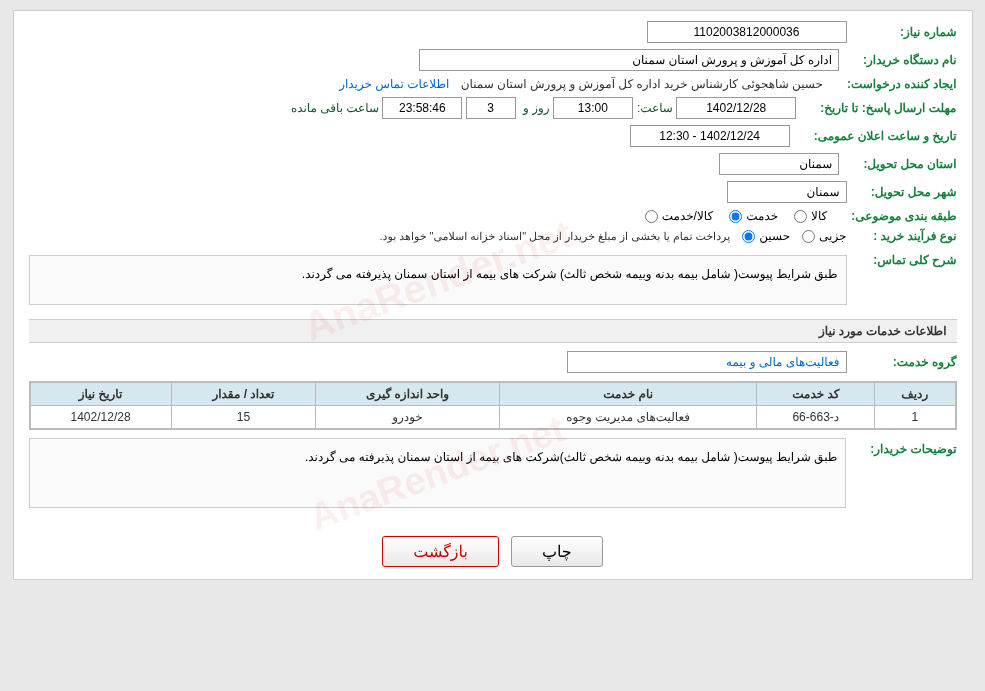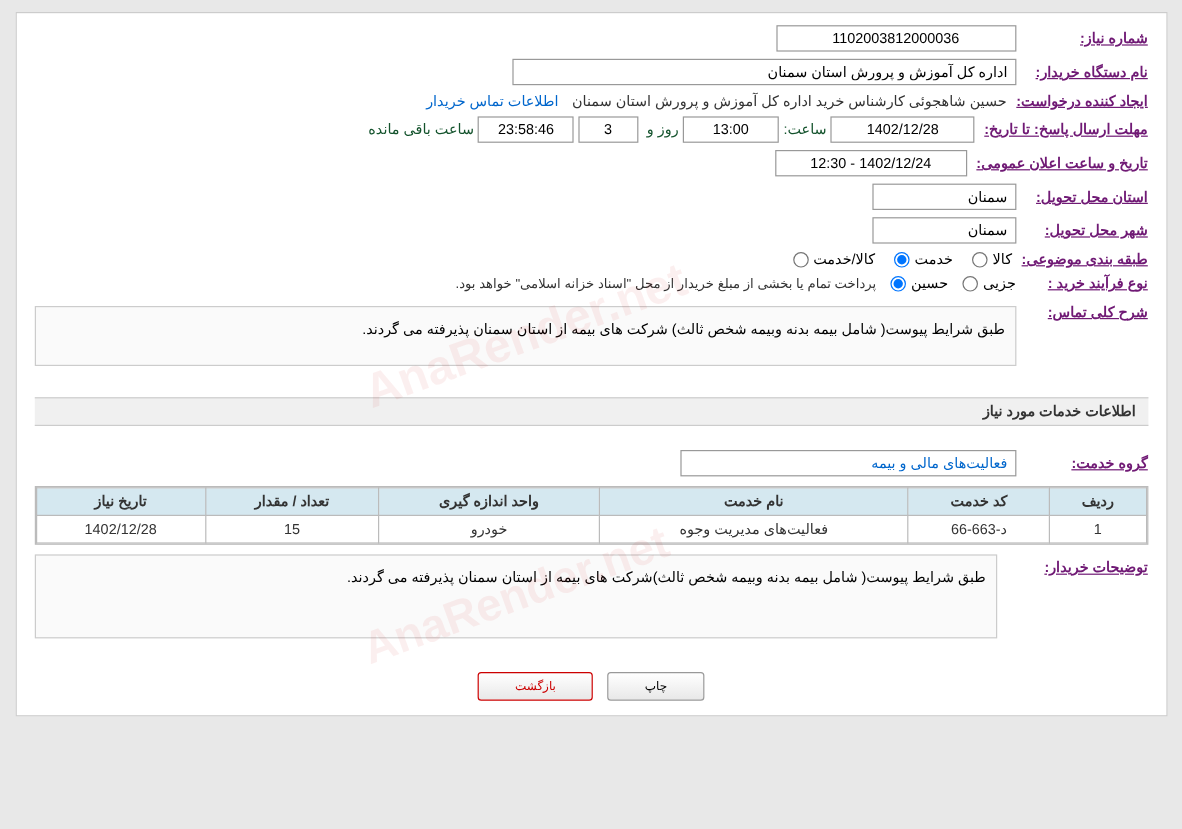--- a/index.html
+++ b/index.html
@@ -27,27 +27,26 @@
     .content {
       padding: 10px 15px;
     }
     .form-row {
       display: flex;
       align-items: center;
       margin-bottom: 6px;
       direction: rtl;
     }
     .label {
-      color: #701a75;
+      color: #15803d;
       font-weight: bold;
       white-space: nowrap;
       min-width: 110px;
       text-align: right;
-      padding-left: 8px;
-      text-decoration: underline;
+      padding-left: 24px;
     }
     .label-sm {
       color: #14532d;
       white-space: nowrap;
       padding-left: 4px;
     }
     .input-box {
       border: 1px solid #999;
       background: #fff;
       padding: 2px 6px;
@@ -60,21 +59,21 @@
     .input-narrow { width: 120px; }
     .input-sm { width: 80px; }
     .input-xs { width: 50px; }
     .link-blue { color: #0066cc; text-decoration: none; cursor: pointer; }
     .section-title {
       background: #f0f0f0;
       border-top: 1px solid #ccc;
       border-bottom: 1px solid #ccc;
       padding: 4px 10px;
       font-weight: bold;
-      margin: 20px 0;
+      margin: 8px 0;
       color: #333;
     }
     .radio-group {
       display: flex;
       gap: 16px;
       align-items: center;
       direction: rtl;
     }
     .radio-item {
       display: flex;
@@ -139,21 +138,21 @@
       justify-content: center;
       gap: 12px;
       padding: 12px;
       direction: rtl;
     }
     .btn {
       padding: 5px 30px;
       border: 1px solid #999;
       cursor: pointer;
       font-family: Tahoma, Arial, sans-serif;
-      font-size: 10px;
+      font-size: 16px;
       border-radius: 3px;
     }
     .btn-print {
       background: linear-gradient(to bottom, #fff, #e8e8e8);
     }
     .btn-back {
       background: linear-gradient(to bottom, #fff, #e8e8e8);
       border-color: #cc0000;
       color: #cc0000;
     }
@@ -298,21 +297,21 @@
               <td>فعالیت‌های مدیریت وجوه</td>
               <td>خودرو</td>
               <td>15</td>
               <td>1402/12/28</td>
             </tr>
           </tbody>
       </table>
     </div>
 
     <div class="form-row" style="align-items:flex-start; margin-top:6px;">
-      <span class="label" style="padding-top:4px;margin-left:16px;">توضیحات خریدار:</span>
+      <span class="label" style="padding-top:4px;">توضیحات خریدار:</span>
       <div class="customer-notes" style="flex:1; position:relative;">
         <div class="watermark" style="font-size:38px; opacity:0.06; position:absolute; top:50%; left:50%; transform:translate(-50%,-50%) rotate(-20deg); color:#cc0000; pointer-events:none;">AnaRender.net</div>
         <span>طبق شرایط پیوست( شامل بیمه بدنه وبیمه شخص ثالث)شرکت های بیمه از استان سمنان پذیرفته می گردند.</span>
       </div>
     </div>
 
   </div>
 
   <div class="footer-buttons">
     <button class="btn btn-print">چاپ</button>

